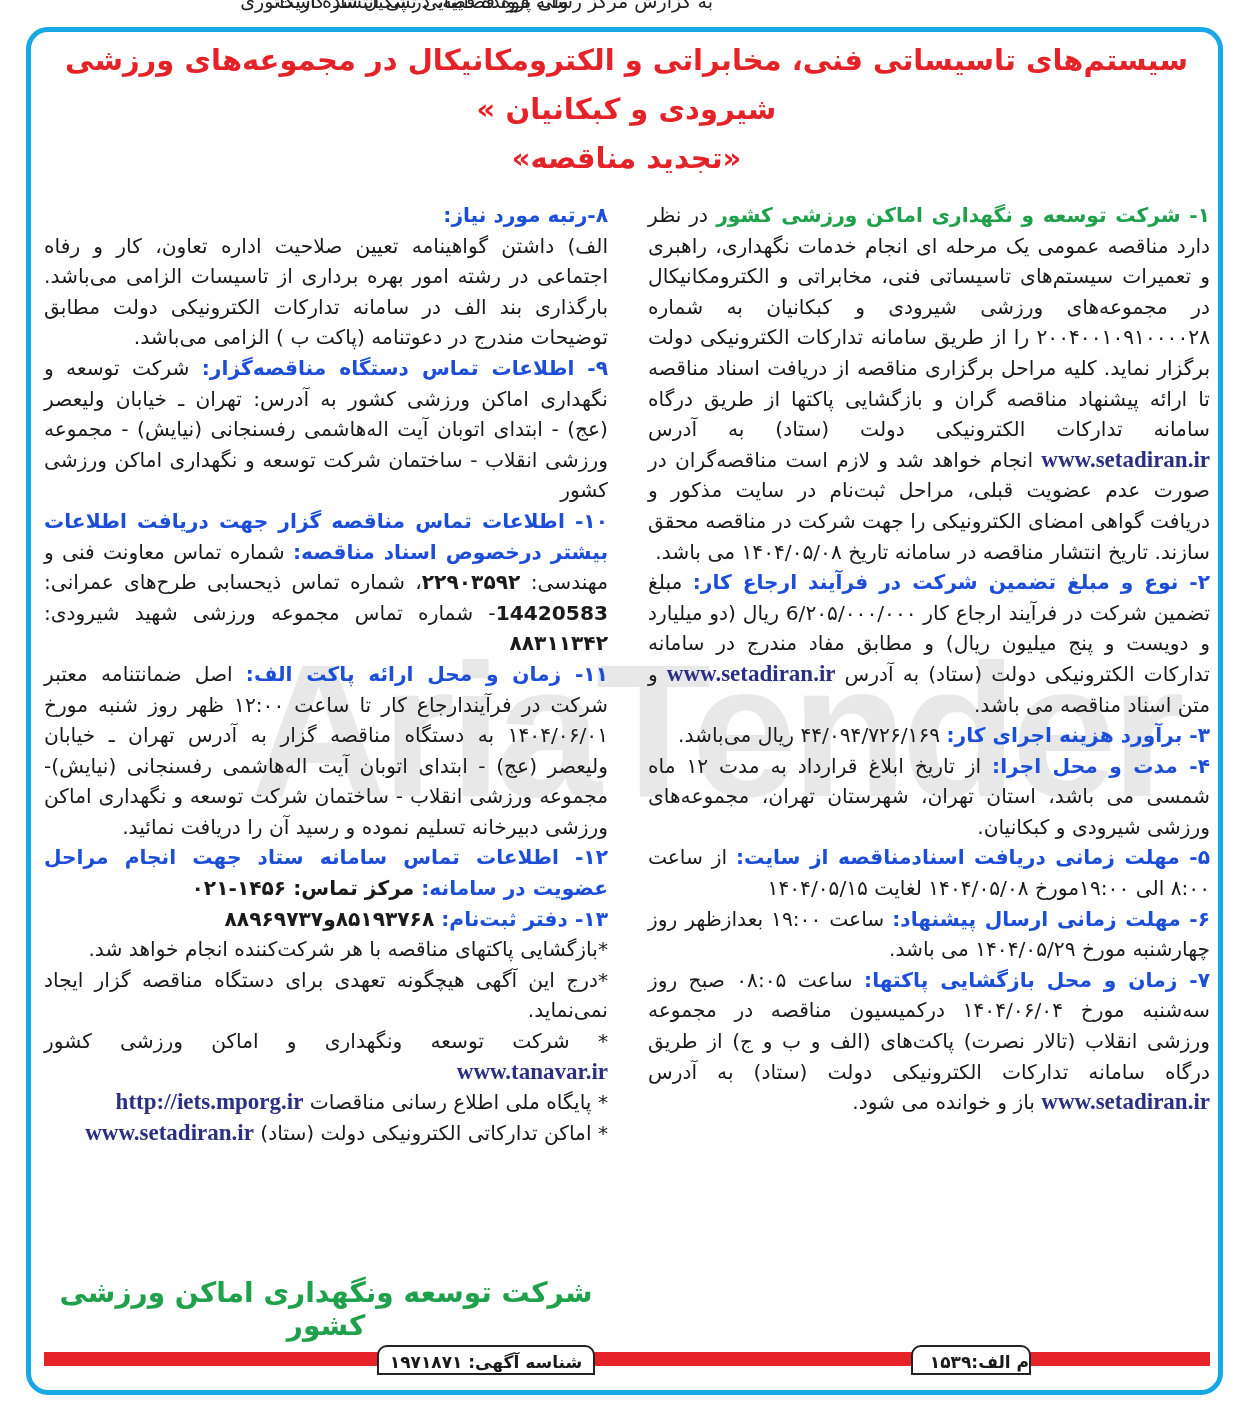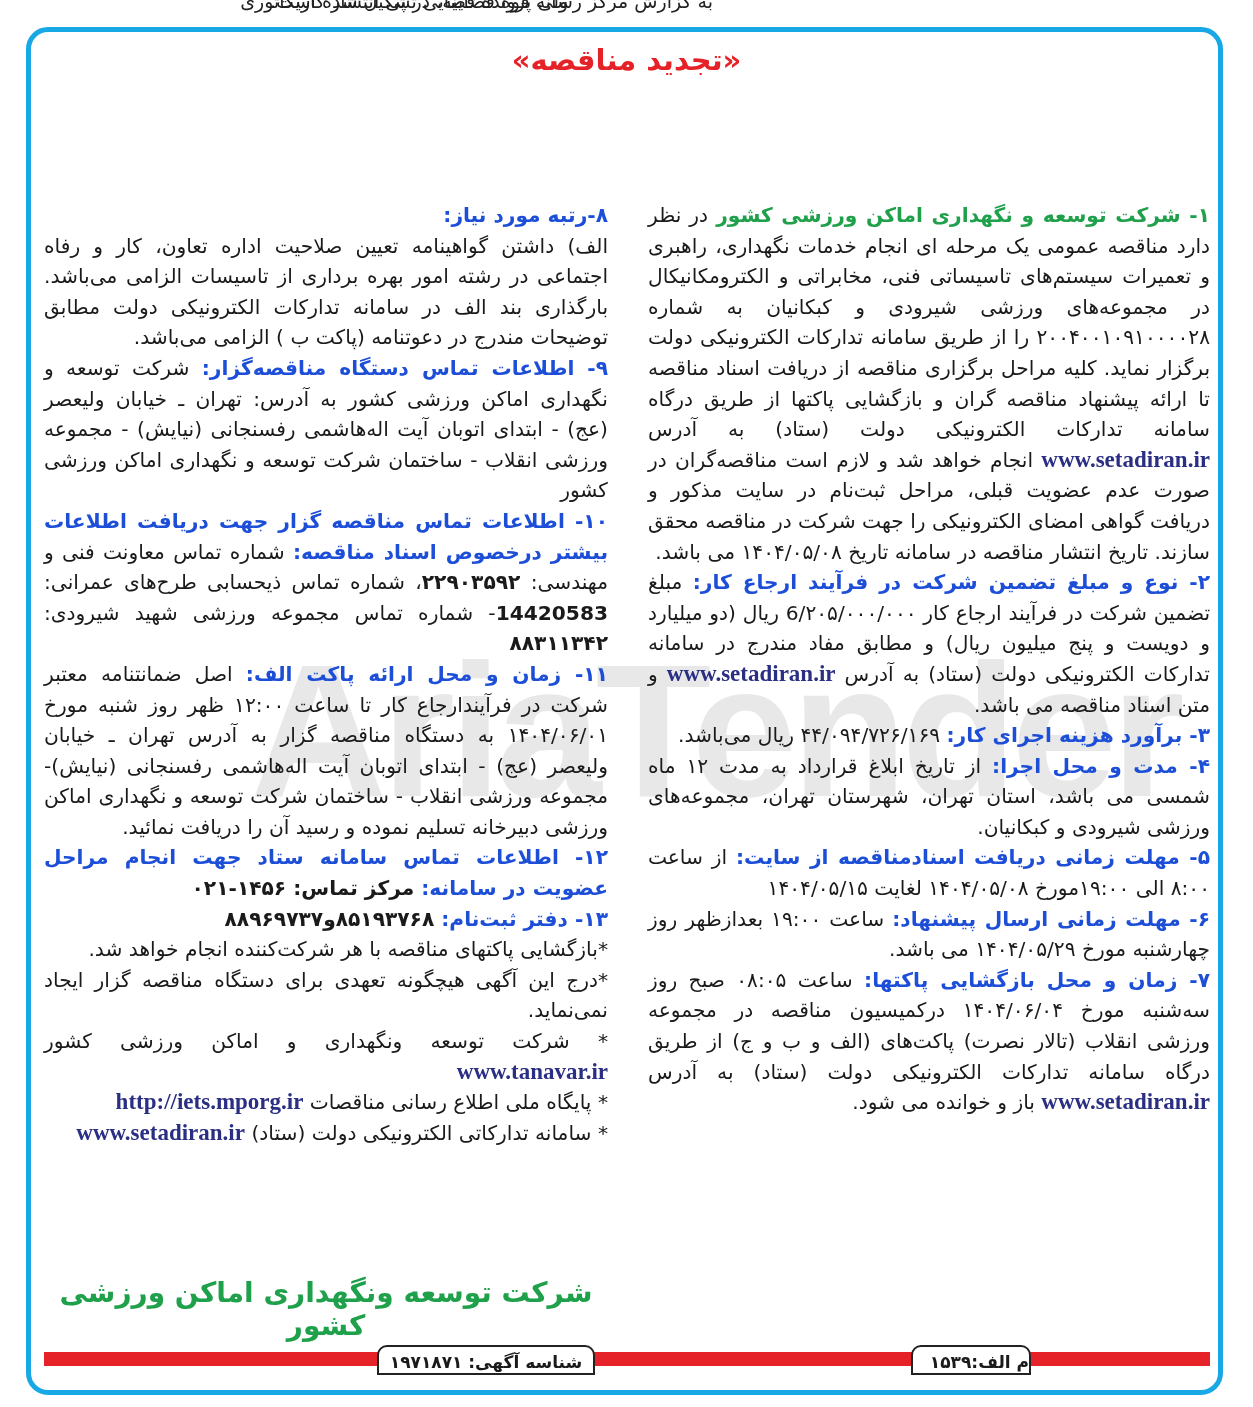--- a/index.html
+++ b/index.html
@@ -39,20 +39,21 @@
   <span style="right:540px">به گزارش مرکز رسانه قوه قضاییه، در پی انتشار کاریکاتوری</span>
 
   <span style="left:270px">ولی پرونده قضایی تشکیل شده است.</span>
 </div>
 
 <div class="frame"></div>
 
 <div class="watermark">AriaTender</div>
 
 <div class="title">
+  <div>سیستم‌های تاسیساتی فنی، مخابراتی و الکترومکانیکال در مجموعه‌های ورزشی شیرودی و کبکانیان »</div>
   <div>«تجدید مناقصه»</div>
 </div>
 
 <div class="col col-right">
   <p><span class="green">۱- شرکت توسعه و نگهداری اماکن ورزشی کشور</span><span> در نظر دارد مناقصه عمومی یک مرحله ای انجام خدمات نگهداری، راهبری و تعمیرات سیستم‌های تاسیساتی فنی، مخابراتی و الکترومکانیکال در مجموعه‌های ورزشی شیرودی و کبکانیان به شماره ۲۰۰۴۰۰۱۰۹۱۰۰۰۰۲۸ را از طریق سامانه تدارکات الکترونیکی دولت برگزار نماید. کلیه مراحل برگزاری مناقصه از دریافت اسناد مناقصه تا ارائه پیشنهاد مناقصه گران و بازگشایی پاکتها از طریق درگاه سامانه تدارکات الکترونیکی دولت (ستاد) به آدرس </span><span class="url">www.setadiran.ir</span><span> انجام خواهد شد و لازم است مناقصه‌گران در صورت عدم عضویت قبلی، مراحل ثبت‌نام در سایت مذکور و دریافت گواهی امضای الکترونیکی را جهت شرکت در مناقصه محقق سازند. تاریخ انتشار مناقصه در سامانه تاریخ ۱۴۰۴/۰۵/۰۸ می باشد.</span></p>
   <p><span class="hd">۲- نوع و مبلغ تضمین شرکت در فرآیند ارجاع کار:</span><span> مبلغ تضمین شرکت در فرآیند ارجاع کار 6/۲۰۵/۰۰۰/۰۰۰ ریال (دو میلیارد و دویست و پنج میلیون ریال) و مطابق مفاد مندرج در سامانه تدارکات الکترونیکی دولت (ستاد) به آدرس </span><span class="url">www.setadiran.ir</span><span> و متن اسناد مناقصه می باشد.</span></p>
   <p><span class="hd">۳- برآورد هزینه اجرای کار:</span><span> ۴۴/۰۹۴/۷۲۶/۱۶۹ ریال می‌باشد.</span></p>
   <p><span class="hd">۴- مدت و محل اجرا:</span><span> از تاریخ ابلاغ قرارداد به مدت ۱۲ ماه شمسی می باشد، استان تهران، شهرستان تهران، مجموعه‌های ورزشی شیرودی و کبکانیان.</span></p>
   <p><span class="hd">۵- مهلت زمانی دریافت اسنادمناقصه از سایت:</span><span> از ساعت ۸:۰۰ الی ۱۹:۰۰مورخ ۱۴۰۴/۰۵/۰۸ لغایت ۱۴۰۴/۰۵/۱۵</span></p>
   <p><span class="hd">۶- مهلت زمانی ارسال پیشنهاد:</span><span> ساعت ۱۹:۰۰ بعدازظهر روز چهارشنبه مورخ ۱۴۰۴/۰۵/۲۹ می باشد.</span></p>
@@ -63,20 +64,20 @@
   <p><span class="hd">۸-رتبه مورد نیاز:</span><br><span>الف) داشتن گواهینامه تعیین صلاحیت اداره تعاون، کار و رفاه اجتماعی در رشته امور بهره برداری از تاسیسات الزامی می‌باشد. بارگذاری بند الف در سامانه تدارکات الکترونیکی دولت مطابق توضیحات مندرج در دعوتنامه (پاکت ب ) الزامی می‌باشد.</span></p>
   <p><span class="hd">۹- اطلاعات تماس دستگاه مناقصه‌گزار:</span><span> شرکت توسعه و نگهداری اماکن ورزشی کشور به آدرس: تهران ـ خیابان ولیعصر (عج) - ابتدای اتوبان آیت اله‌هاشمی رفسنجانی (نیایش) - مجموعه ورزشی انقلاب - ساختمان شرکت توسعه و نگهداری اماکن ورزشی کشور</span></p>
   <p><span class="hd">۱۰- اطلاعات تماس مناقصه گزار جهت دریافت اطلاعات بیشتر درخصوص اسناد مناقصه:</span><span> شماره تماس معاونت فنی و مهندسی: </span><span class="num-bold">۲۲۹۰۳۵۹۲</span><span>، شماره تماس ذیحسابی طرح‌های عمرانی: </span><span class="num-bold">14420583</span><span>- شماره تماس مجموعه ورزشی شهید شیرودی: </span><span class="num-bold">۸۸۳۱۱۳۴۲</span></p>
   <p><span class="hd">۱۱- زمان و محل ارائه پاکت الف:</span><span> اصل ضمانتنامه معتبر شرکت در فرآیندارجاع کار تا ساعت ۱۲:۰۰ ظهر روز شنبه مورخ ۱۴۰۴/۰۶/۰۱ به دستگاه مناقصه گزار به آدرس تهران ـ خیابان ولیعصر (عج) - ابتدای اتوبان آیت اله‌هاشمی رفسنجانی (نیایش)- مجموعه ورزشی انقلاب - ساختمان شرکت توسعه و نگهداری اماکن ورزشی دبیرخانه تسلیم نموده و رسید آن را دریافت نمائید.</span></p>
   <p><span class="hd">۱۲- اطلاعات تماس سامانه ستاد جهت انجام مراحل عضویت در سامانه:</span><span class="num-bold"> مرکز تماس: ۱۴۵۶-۰۲۱</span></p>
   <p><span class="hd">۱۳- دفتر ثبت‌نام:</span><span class="num-bold"> ۸۵۱۹۳۷۶۸و۸۸۹۶۹۷۳۷</span></p>
   <p>*بازگشایی پاکتهای مناقصه با هر شرکت‌کننده انجام خواهد شد.</p>
   <p>*درج این آگهی هیچگونه تعهدی برای دستگاه مناقصه گزار ایجاد نمی‌نماید.</p>
   <p><span>* شرکت توسعه ونگهداری و اماکن ورزشی کشور </span><span class="url">www.tanavar.ir</span></p>
   <p><span>* پایگاه ملی اطلاع رسانی مناقصات </span><span class="url">http://iets.mporg.ir</span></p>
-  <p><span>* سامانه تدارکاتی الکترونیکی دولت (ستاد) </span><span class="url">www.setadiran.ir</span></p>
+  <p><span>* اماکن تدارکاتی الکترونیکی دولت (ستاد) </span><span class="url">www.setadiran.ir</span></p>
 </div>
 
 <div class="signature">شرکت توسعه ونگهداری اماکن ورزشی کشور</div>
 
 <div class="redbar"></div>
 <div class="tag tag-left">شناسه آگهی: ۱۹۷۱۸۷۱</div>
 <div class="tag tag-right">م الف:۱۵۳۹</div>
 
 </body></html>

